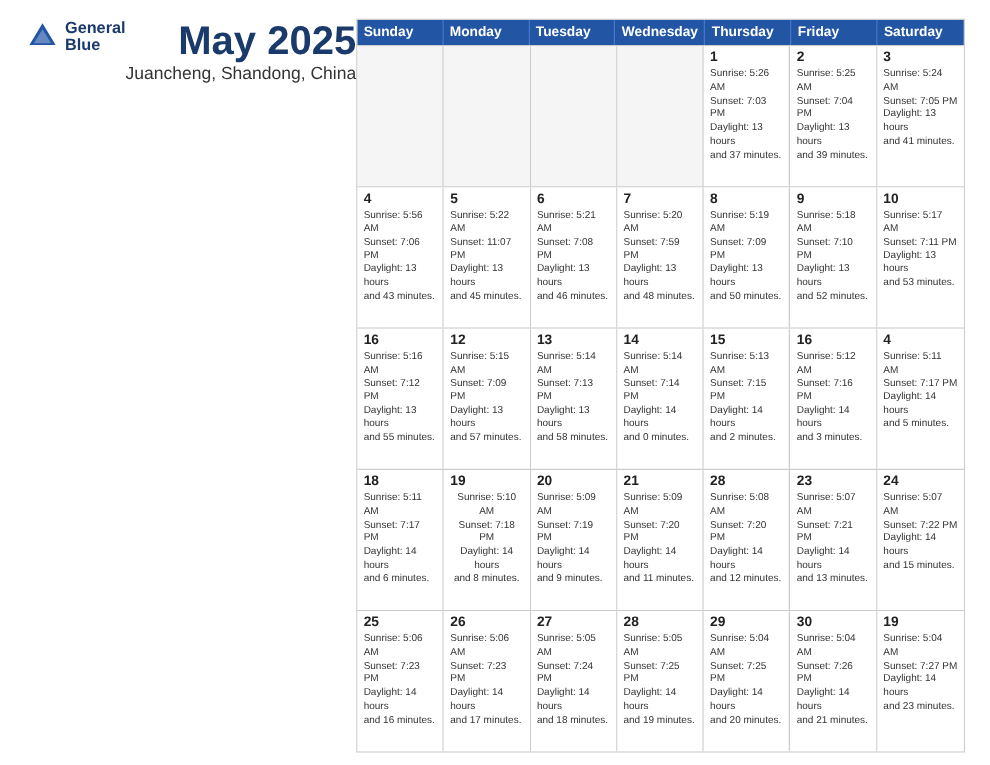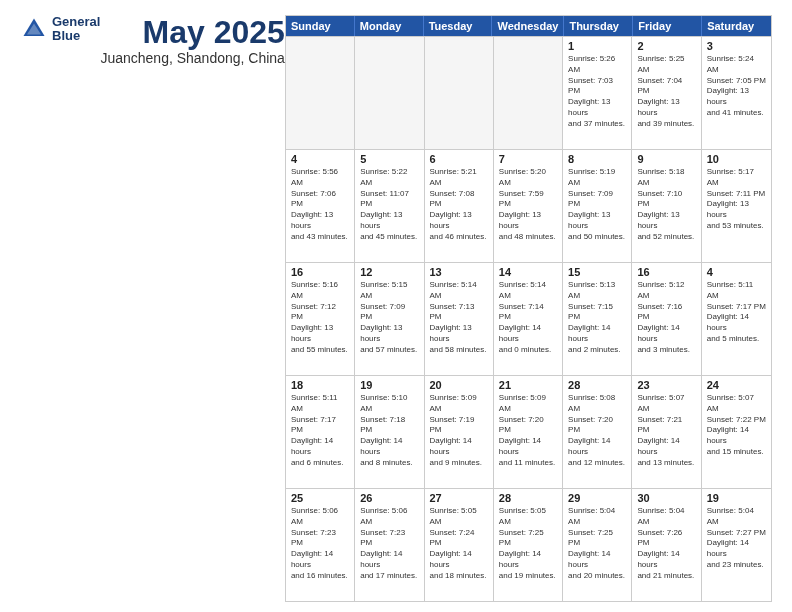--- a/index.html
+++ b/index.html
@@ -272,21 +272,21 @@
         <div class="cal-row">
           <div class="cal-cell">
             <div class="day-num">18</div>
             <div class="cell-text" style="white-space: pre-line;">Sunrise: 5:11 AM
 Sunset: 7:17 PM
 Daylight: 14 hours
 and 6 minutes.</div>
           </div>
           <div class="cal-cell">
             <div class="day-num">19</div>
-            <div class="cell-text" style="white-space: pre-line;">Sunrise: 5:10 AM
+            <div class="cell-text" style="white-space: pre-line; text-align: center;">Sunrise: 5:10 AM
 Sunset: 7:18 PM
 Daylight: 14 hours
 and 8 minutes.</div>
           </div>
           <div class="cal-cell">
             <div class="day-num">20</div>
             <div class="cell-text" style="white-space: pre-line;">Sunrise: 5:09 AM
 Sunset: 7:19 PM
 Daylight: 14 hours
 and 9 minutes.</div>

